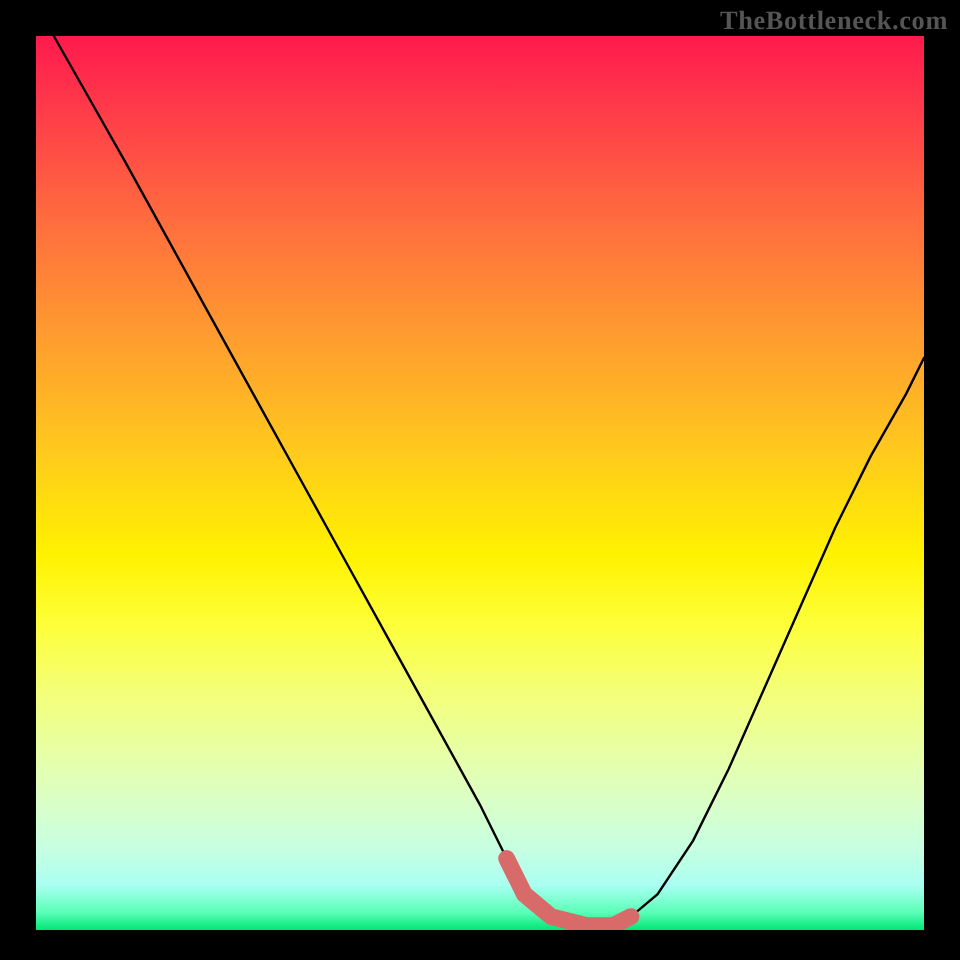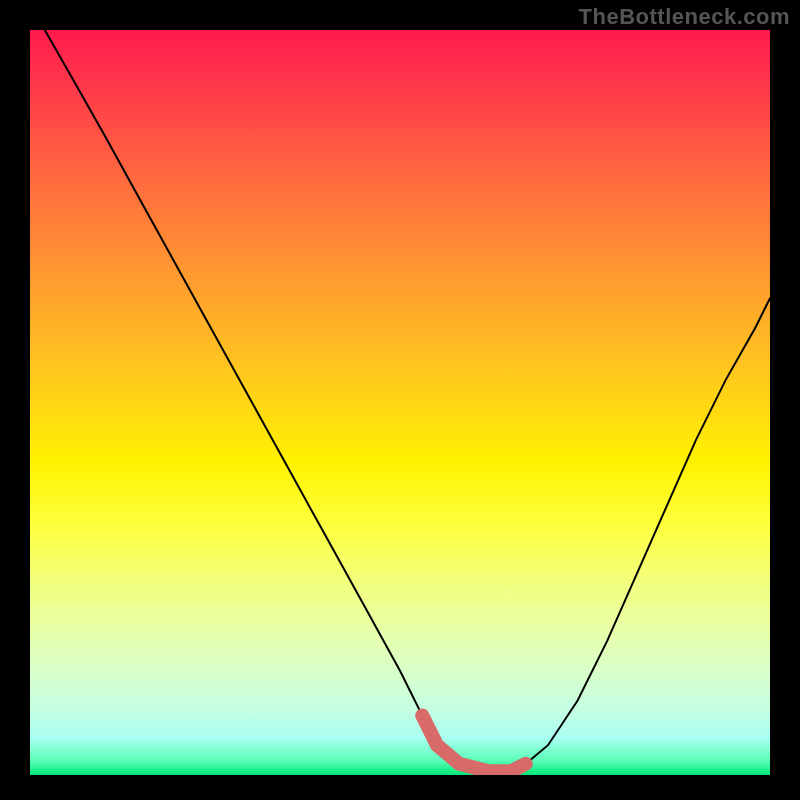--- a/index.html
+++ b/index.html
@@ -13,20 +13,21 @@
   }
   .watermark {
     position: absolute;
     top: 4px;
     right: 10px;
     color: #555;
     font-size: 22px;
     font-weight: bold;
     letter-spacing: 0.5px;
     z-index: 10;
+    font-family: Liberation Serif, serif;
   }
   .plot-area {
     position: absolute;
     left: 30px;
     top: 30px;
     width: 740px;
     height: 745px;
     background: linear-gradient(
       to bottom,
       #ff1a4d 0%,

